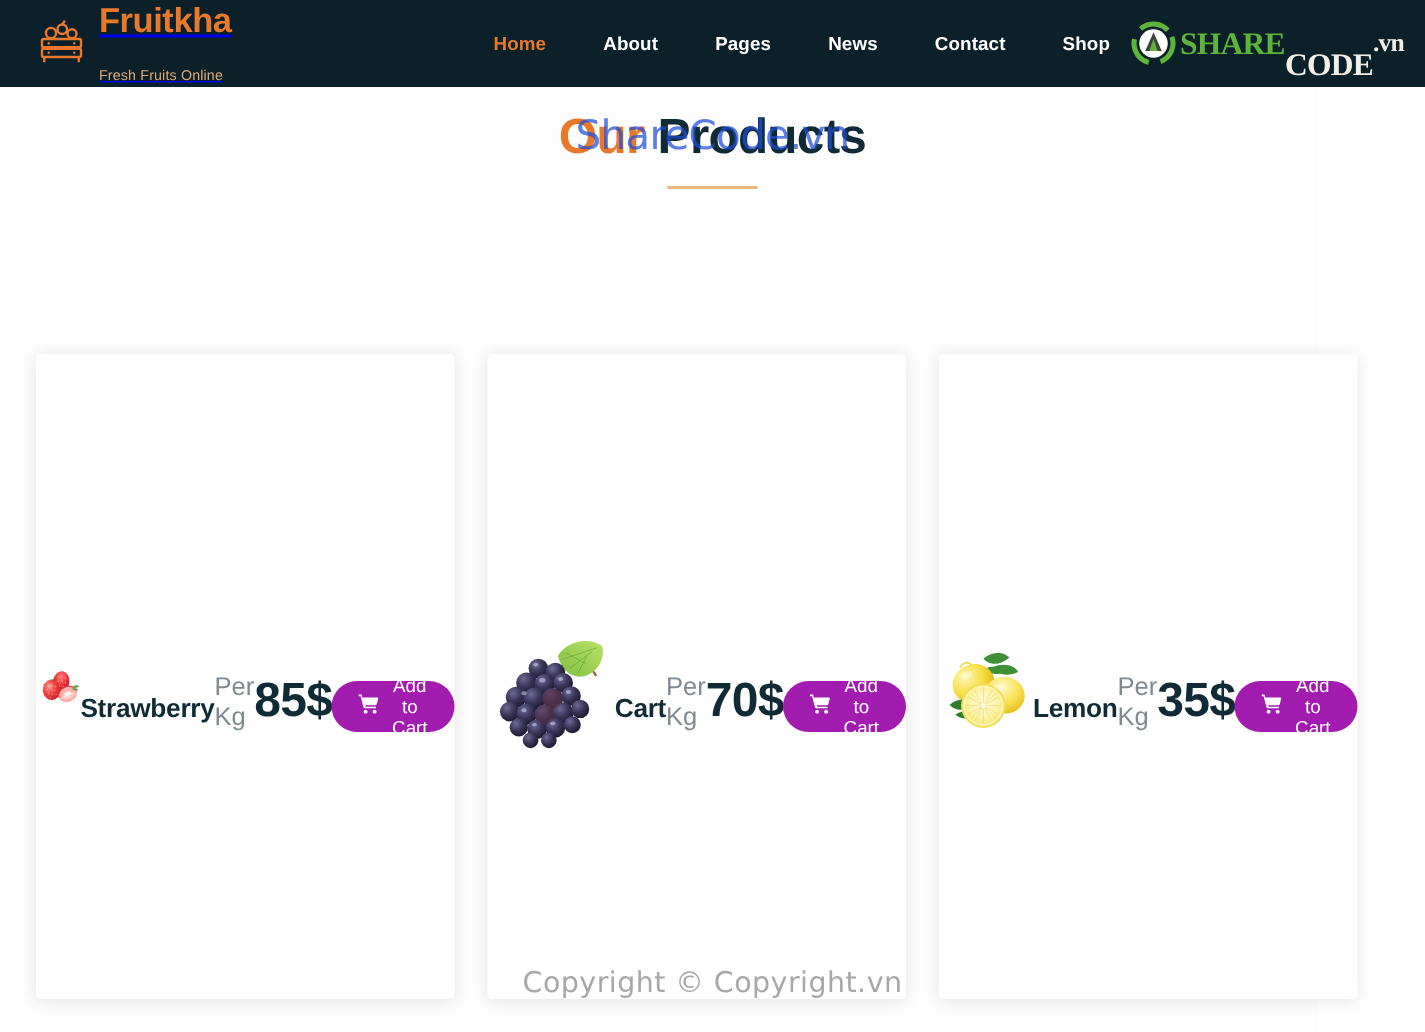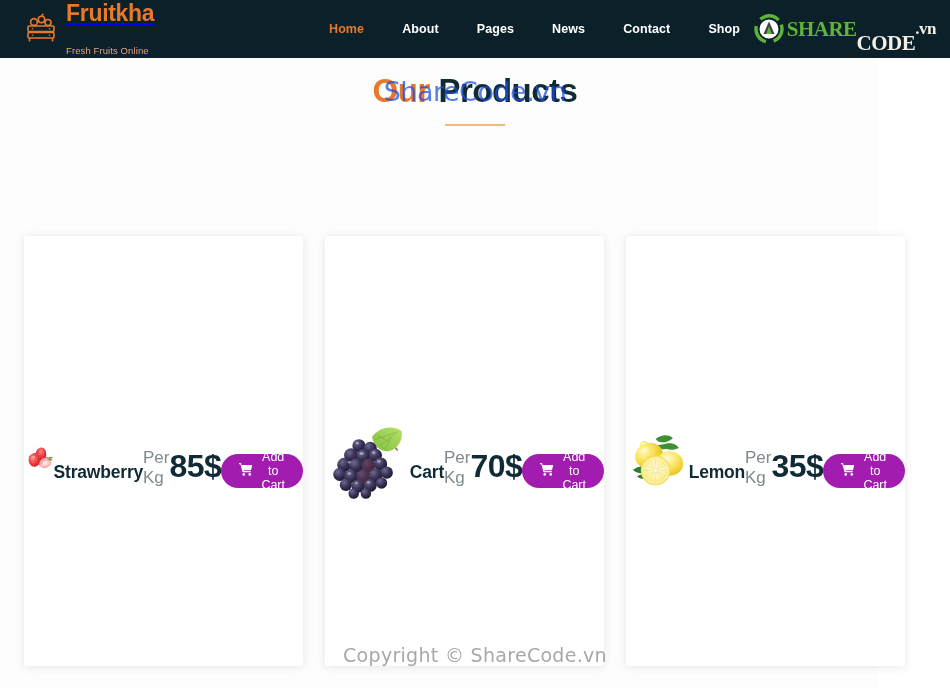--- a/index.html
+++ b/index.html
@@ -418,15 +418,15 @@
             <circle cx="5.4" cy="14.2" r="1.5"></circle>
               <circle cx="12.3" cy="14.2" r="1.5"></circle>
           </svg>
         </span>
         <span>Add to Cart</span>
       </button>
     </div>
 
   </div>
 
-  <div class="footer-wm">Copyright © ShareCode.vn</div>
+  <div class="footer-wm">Copyright © Copyright.vn</div>
 
 </div>
 
 </body></html>

